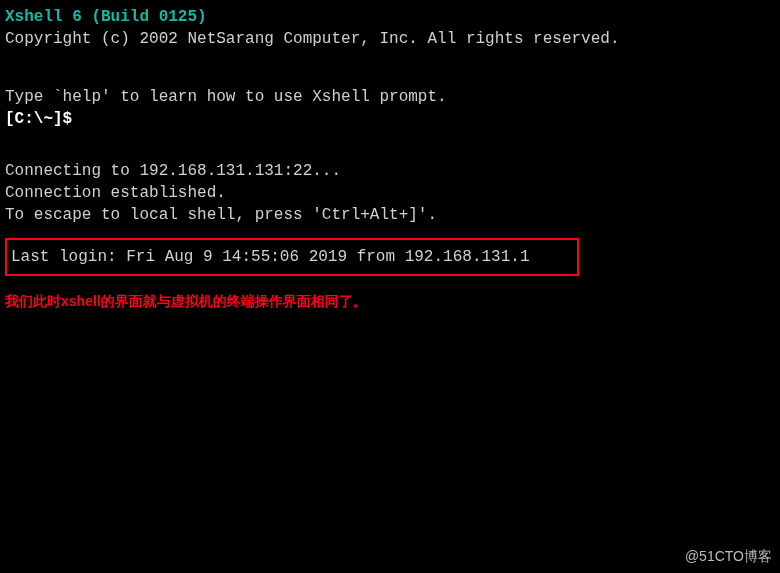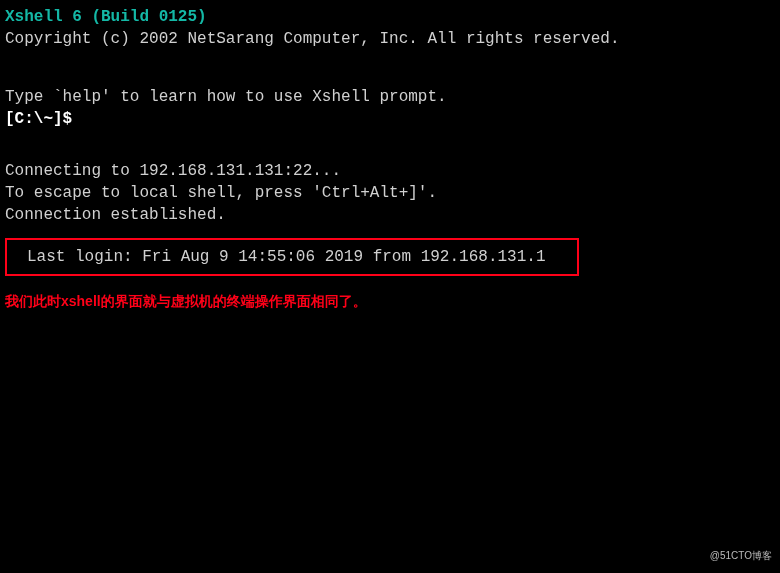--- a/index.html
+++ b/index.html
@@ -30,21 +30,21 @@
     .local-prompt {
       color: #fff;
       font-weight: bold;
     }
     .conn-block {
       margin-top: 30px;
     }
     .highlight-box {
       border: 2px solid #ff0018;
       margin-top: 12px;
-      padding: 6px 4px 6px 20px;
+      padding: 6px 4px 6px 4px;
       width: 574px;
     }
     .remote-prompt {
       display: inline;
     }
     .cursor {
       display: inline-block;
       width: 10px;
       height: 18px;
       background: #00ff00;
@@ -56,37 +56,37 @@
       font-family: "Microsoft YaHei", "SimSun", sans-serif;
       font-size: 14px;
       margin-top: 14px;
       font-weight: bold;
     }
     .watermark {
       position: absolute;
       right: 8px;
       bottom: 6px;
       color: #bbb;
-      font-size: 10px;
+      font-size: 14px;
       font-family: "Microsoft YaHei", "SimSun", sans-serif;
     }
   </style>
 </head>
 <body>
 
 <div class="title-line">Xshell 6 (Build 0125)</div>
 <div>Copyright (c) 2002 NetSarang Computer, Inc. All rights reserved.</div>
 
 <div class="help-tip">Type `help' to learn how to use Xshell prompt.</div>
 <div class="local-prompt">[C:\~]$</div>
 
 <div class="conn-block">
   <div>Connecting to 192.168.131.131:22...</div>
+  <div>Connection established.</div>
   <div>To escape to local shell, press 'Ctrl+Alt+]'.</div>
-  <div>Connection established.</div>
 </div>
 
 <div class="highlight-box">
   <div>Last login: Fri Aug  9 14:55:06 2019 from 192.168.131.1</div>
 </div>
 
 <div class="annotation">我们此时xshell的界面就与虚拟机的终端操作界面相同了。</div>
 
 <div class="watermark">@51CTO博客</div>
 

